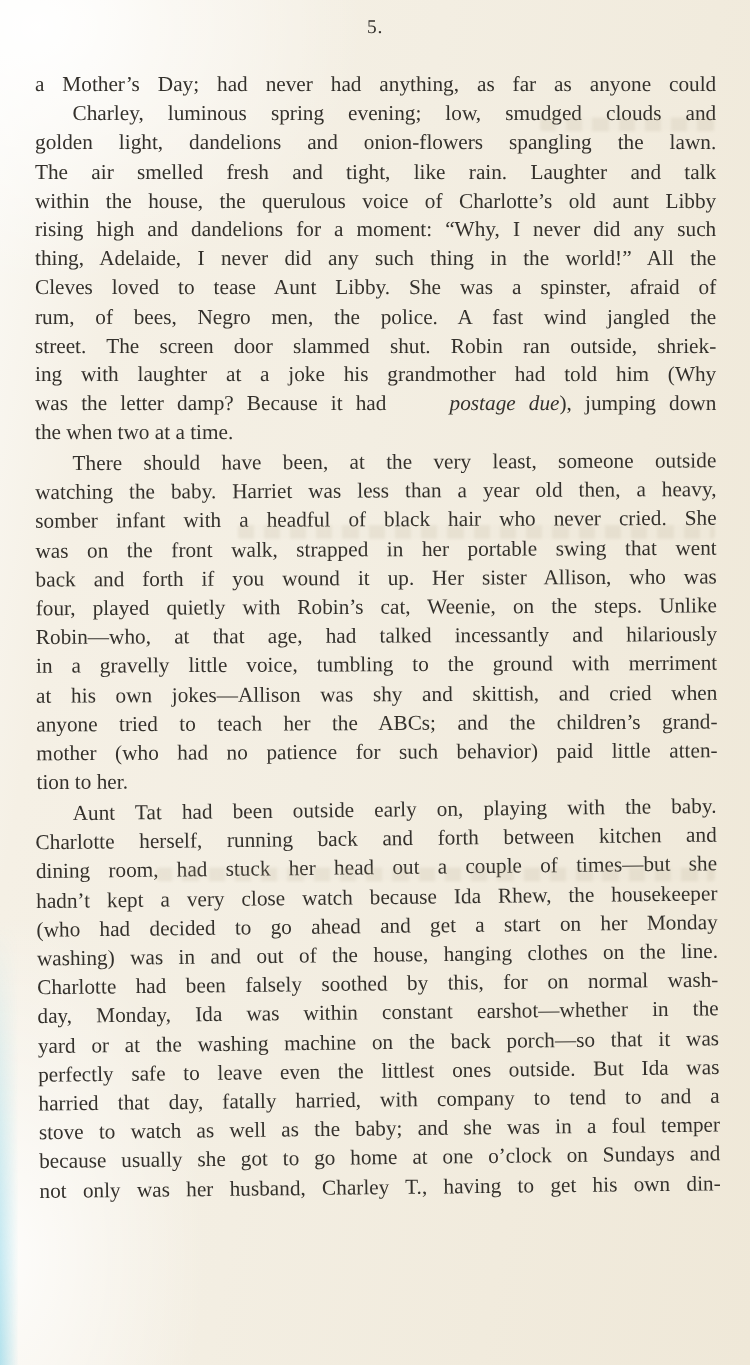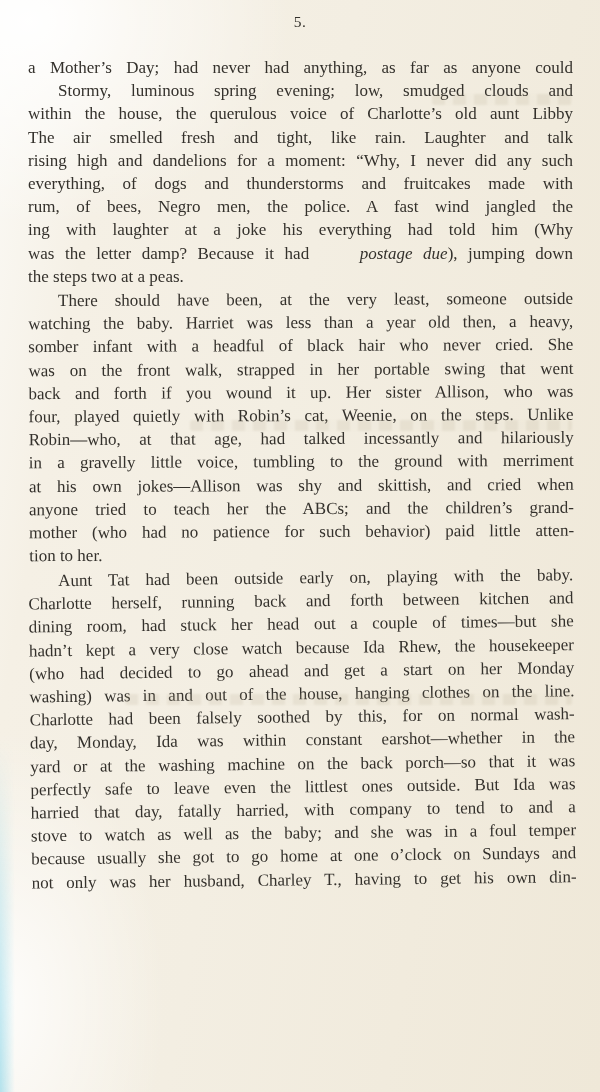--- a/index.html
+++ b/index.html
@@ -61,29 +61,32 @@
 <body>
 
 <div class="page">
   <div class="page-number">5.</div>
 
   <div class="text-block">
       <div class="para">
         <div class="line">a Mother’s Day; had never had anything, as far as anyone could</div>
       </div>
       <div class="para">
-        <div class="line indent">Stormy, luminous spring evening; low, smudged clouds and</div>
+        <div class="line indent">Charley, luminous spring evening; low, smudged clouds and</div>
+        <div class="line">golden light, dandelions and onion-flowers spangling the lawn.</div>
+        <div class="line">The air smelled fresh and tight, like rain. Laughter and talk</div>
         <div class="line">within the house, the querulous voice of Charlotte’s old aunt Libby</div>
-        <div class="line">The air smelled fresh and tight, like rain. Laughter and talk</div>
         <div class="line">rising high and dandelions for a moment: “Why, I never did any such</div>
-        <div class="line">everything, of dogs and thunderstorms and fruitcakes made with</div>
+        <div class="line">thing, Adelaide, I never did any such thing in the world!” All the</div>
+        <div class="line">Cleves loved to tease Aunt Libby. She was a spinster, afraid of</div>
         <div class="line">rum, of bees, Negro men, the police. A fast wind jangled the</div>
-        <div class="line">ing with laughter at a joke his everything had told him (Why</div>
+        <div class="line">street. The screen door slammed shut. Robin ran outside, shriek-</div>
+        <div class="line">ing with laughter at a joke his grandmother had told him (Why</div>
         <div class="line">was the letter damp? Because it had <em>postage due</em>), jumping down</div>
-        <div class="line no-just">the steps two at a peas.</div>
+        <div class="line no-just">the when two at a time.</div>
       </div>
       <div class="para">
         <div class="line indent">There should have been, at the very least, someone outside</div>
         <div class="line">watching the baby. Harriet was less than a year old then, a heavy,</div>
         <div class="line">somber infant with a headful of black hair who never cried. She</div>
         <div class="line">was on the front walk, strapped in her portable swing that went</div>
         <div class="line">back and forth if you wound it up. Her sister Allison, who was</div>
         <div class="line">four, played quietly with Robin’s cat, Weenie, on the steps. Unlike</div>
         <div class="line">Robin—who, at that age, had talked incessantly and hilariously</div>
         <div class="line">in a gravelly little voice, tumbling to the ground with merriment</div>

